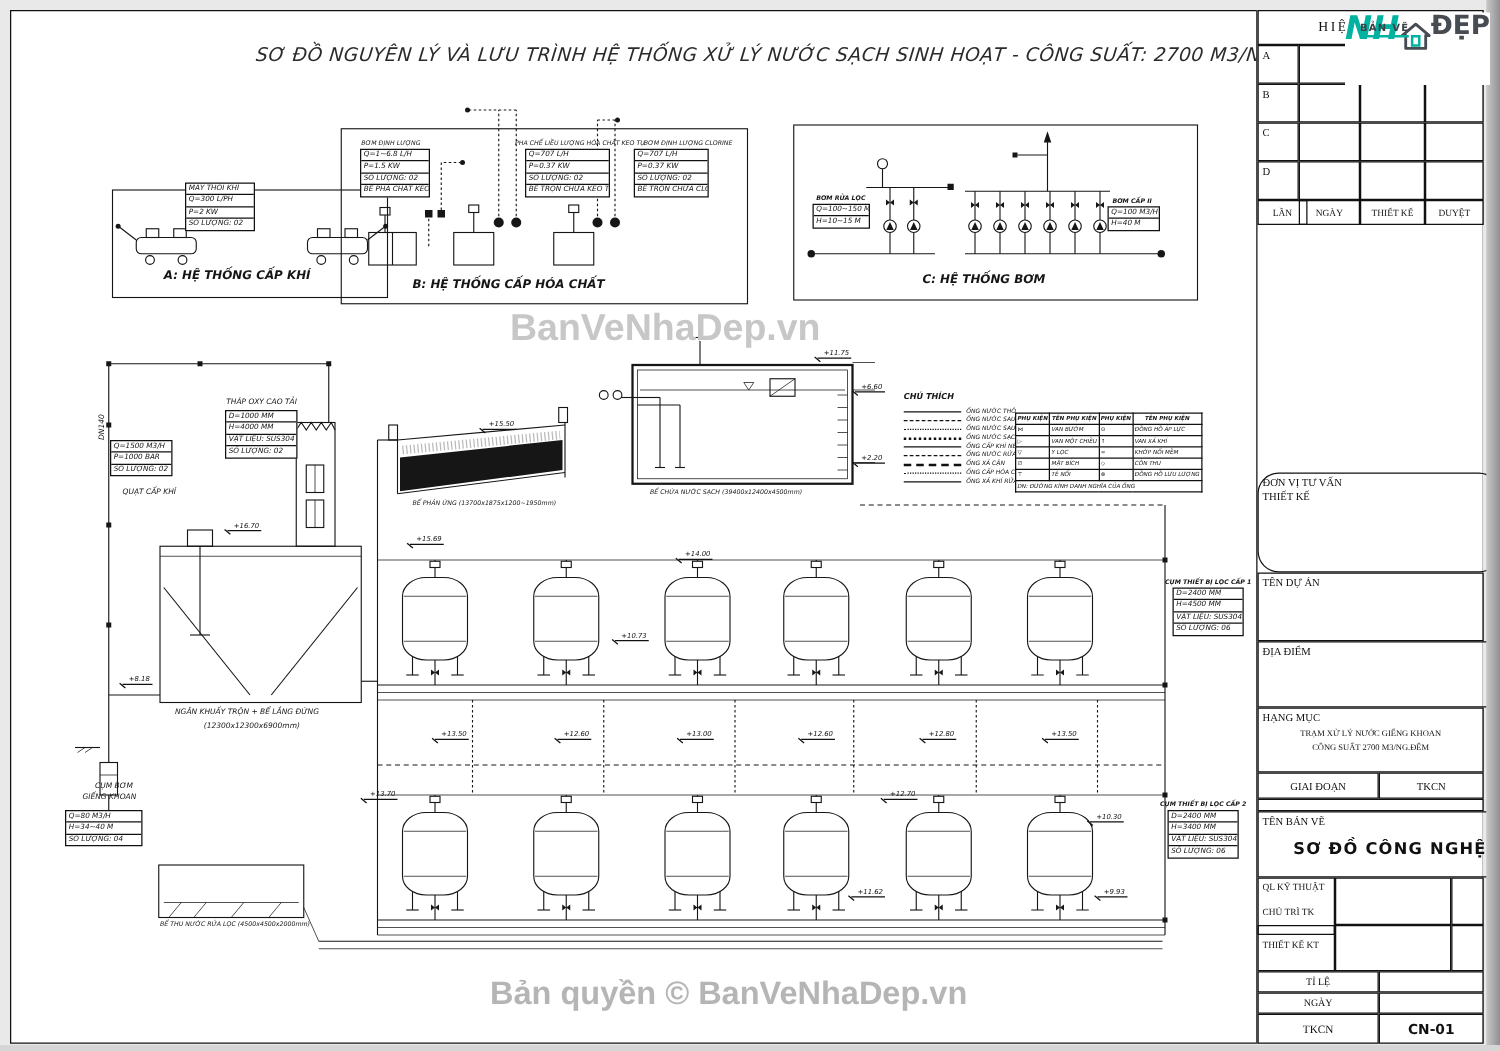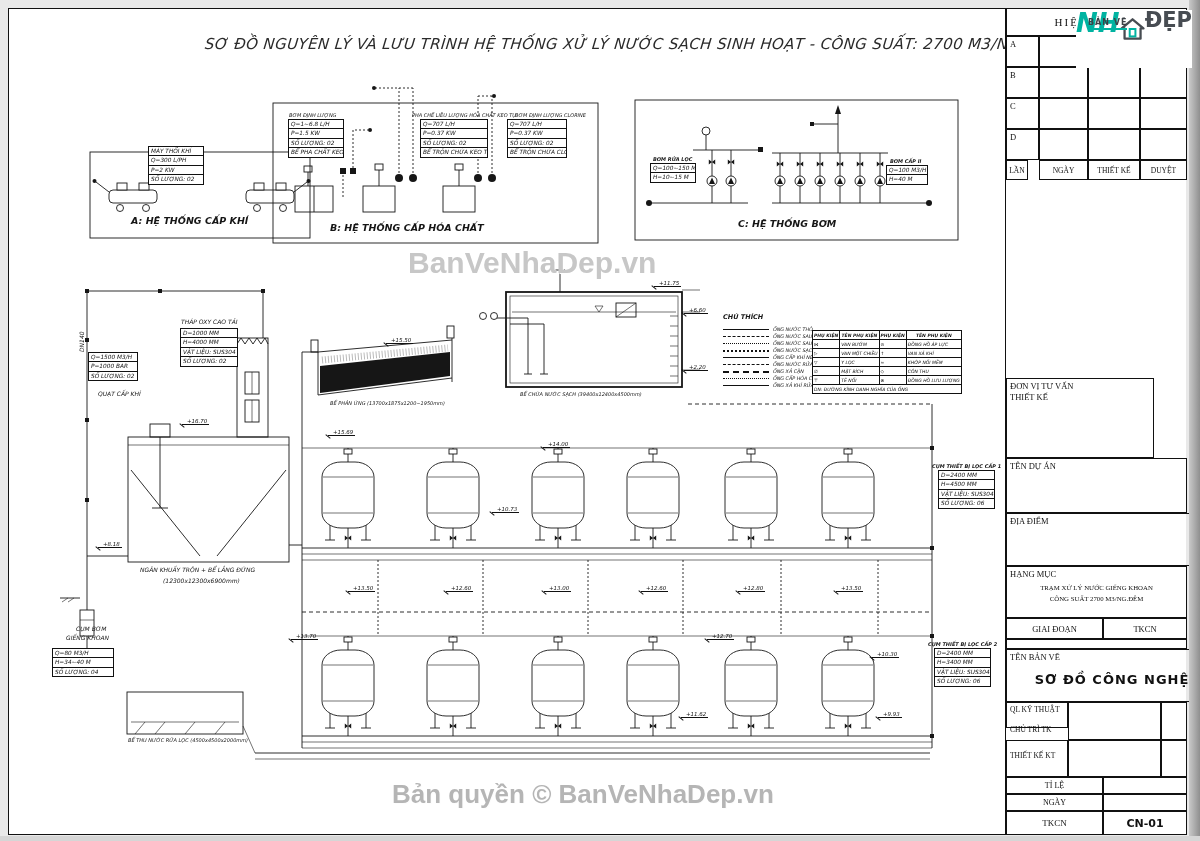--- a/index.html
+++ b/index.html
@@ -539,26 +539,26 @@
     <div class="tb" style="left:33px;top:90px;width:49px;height:31px;"></div>
     <div class="tb" style="left:82px;top:90px;width:52px;height:31px;"></div>
     <div class="tb" style="left:134px;top:90px;width:47px;height:31px;"></div>
     <div class="tb" style="left:0;top:121px;width:33px;height:31px;">
         <span class="corner">D</span>
       </div>
     <div class="tb" style="left:33px;top:121px;width:49px;height:31px;"></div>
     <div class="tb" style="left:82px;top:121px;width:52px;height:31px;"></div>
     <div class="tb" style="left:134px;top:121px;width:47px;height:31px;"></div>
 
-    <div class="tb cc" style="left:0;top:152px;width:22px;height:20px;font-size:7.5px;">LẦN</div>
+    <div class="tb cc" style="left:0;top:152px;width:40px;height:20px;font-size:7.5px;">LẦN</div>
     <div class="tb cc" style="left:33px;top:152px;width:49px;height:20px;font-size:7.5px;">NGÀY</div>
     <div class="tb cc" style="left:82px;top:152px;width:52px;height:20px;font-size:7.5px;">THIẾT KẾ</div>
     <div class="tb cc" style="left:134px;top:152px;width:47px;height:20px;font-size:7.5px;">DUYỆT</div>
 
-    <div class="tb" style="left:0;top:370px;width:148px;height:80px;">
+    <div class="tb" style="left:0;top:370px;width:194px;height:80px;border-radius:17px;">
       <span class="corner">ĐƠN VỊ TƯ VẤN</span>
       <span class="corner" style="top:13px;">THIẾT KẾ</span>
     </div>
     <div class="tb" style="left:0;top:450px;width:181px;height:55px;">
         <span class="corner">TÊN DỰ ÁN</span>
       </div>
     <div class="tb" style="left:0;top:505px;width:195px;height:53px;">
         <span class="corner">ĐỊA ĐIỂM</span>
       </div>
     <div class="tb" style="left:0;top:558px;width:181px;height:52px;">
@@ -566,21 +566,21 @@
       <div style="position:absolute;left:0;top:17px;width:100%;text-align:center;font-size:6.8px;">TRẠM XỬ LÝ NƯỚC GIẾNG KHOAN</div>
       <div style="position:absolute;left:0;top:28px;width:100%;text-align:center;font-size:6.8px;">CÔNG SUẤT 2700 M3/NG.ĐÊM</div>
     </div>
     <div class="tb cc" style="left:0;top:610px;width:97px;height:21px;font-size:8.5px;">GIAI ĐOẠN</div>
     <div class="tb cc" style="left:97px;top:610px;width:84px;height:21px;font-size:8.5px;">TKCN</div>
     <div class="tb" style="left:0;top:631px;width:181px;height:10px;"></div>
     <div class="tb" style="left:0;top:641px;width:212px;height:53px;">
       <span class="corner">TÊN BẢN VẼ</span>
       <div style="position:absolute;left:0;top:22px;width:100%;text-align:center;font:bold 13px 'DejaVu Sans',sans-serif;letter-spacing:1px;">SƠ ĐỒ CÔNG NGHỆ</div>
     </div>
-    <div class="tb" style="left:0;top:694px;width:62px;height:26px;">
+    <div class="tb" style="left:0;top:694px;width:62px;height:46px;">
       <span class="corner" style="font-size:7.5px;">QL KỸ THUẬT</span>
       <span class="corner" style="top:22px;font-size:7.5px;">CHỦ TRÌ TK</span>
     </div>
     <div class="tb" style="left:62px;top:694px;width:93px;height:38px;"></div>
     <div class="tb" style="left:155px;top:694px;width:26px;height:38px;"></div>
     <div class="tb" style="left:0;top:732px;width:62px;height:37px;">
         <span class="corner" style="top:10px;font-size:7.5px;">THIẾT KẾ KT</span>
       </div>
     <div class="tb" style="left:62px;top:732px;width:93px;height:37px;"></div>
     <div class="tb" style="left:155px;top:732px;width:26px;height:37px;"></div>

